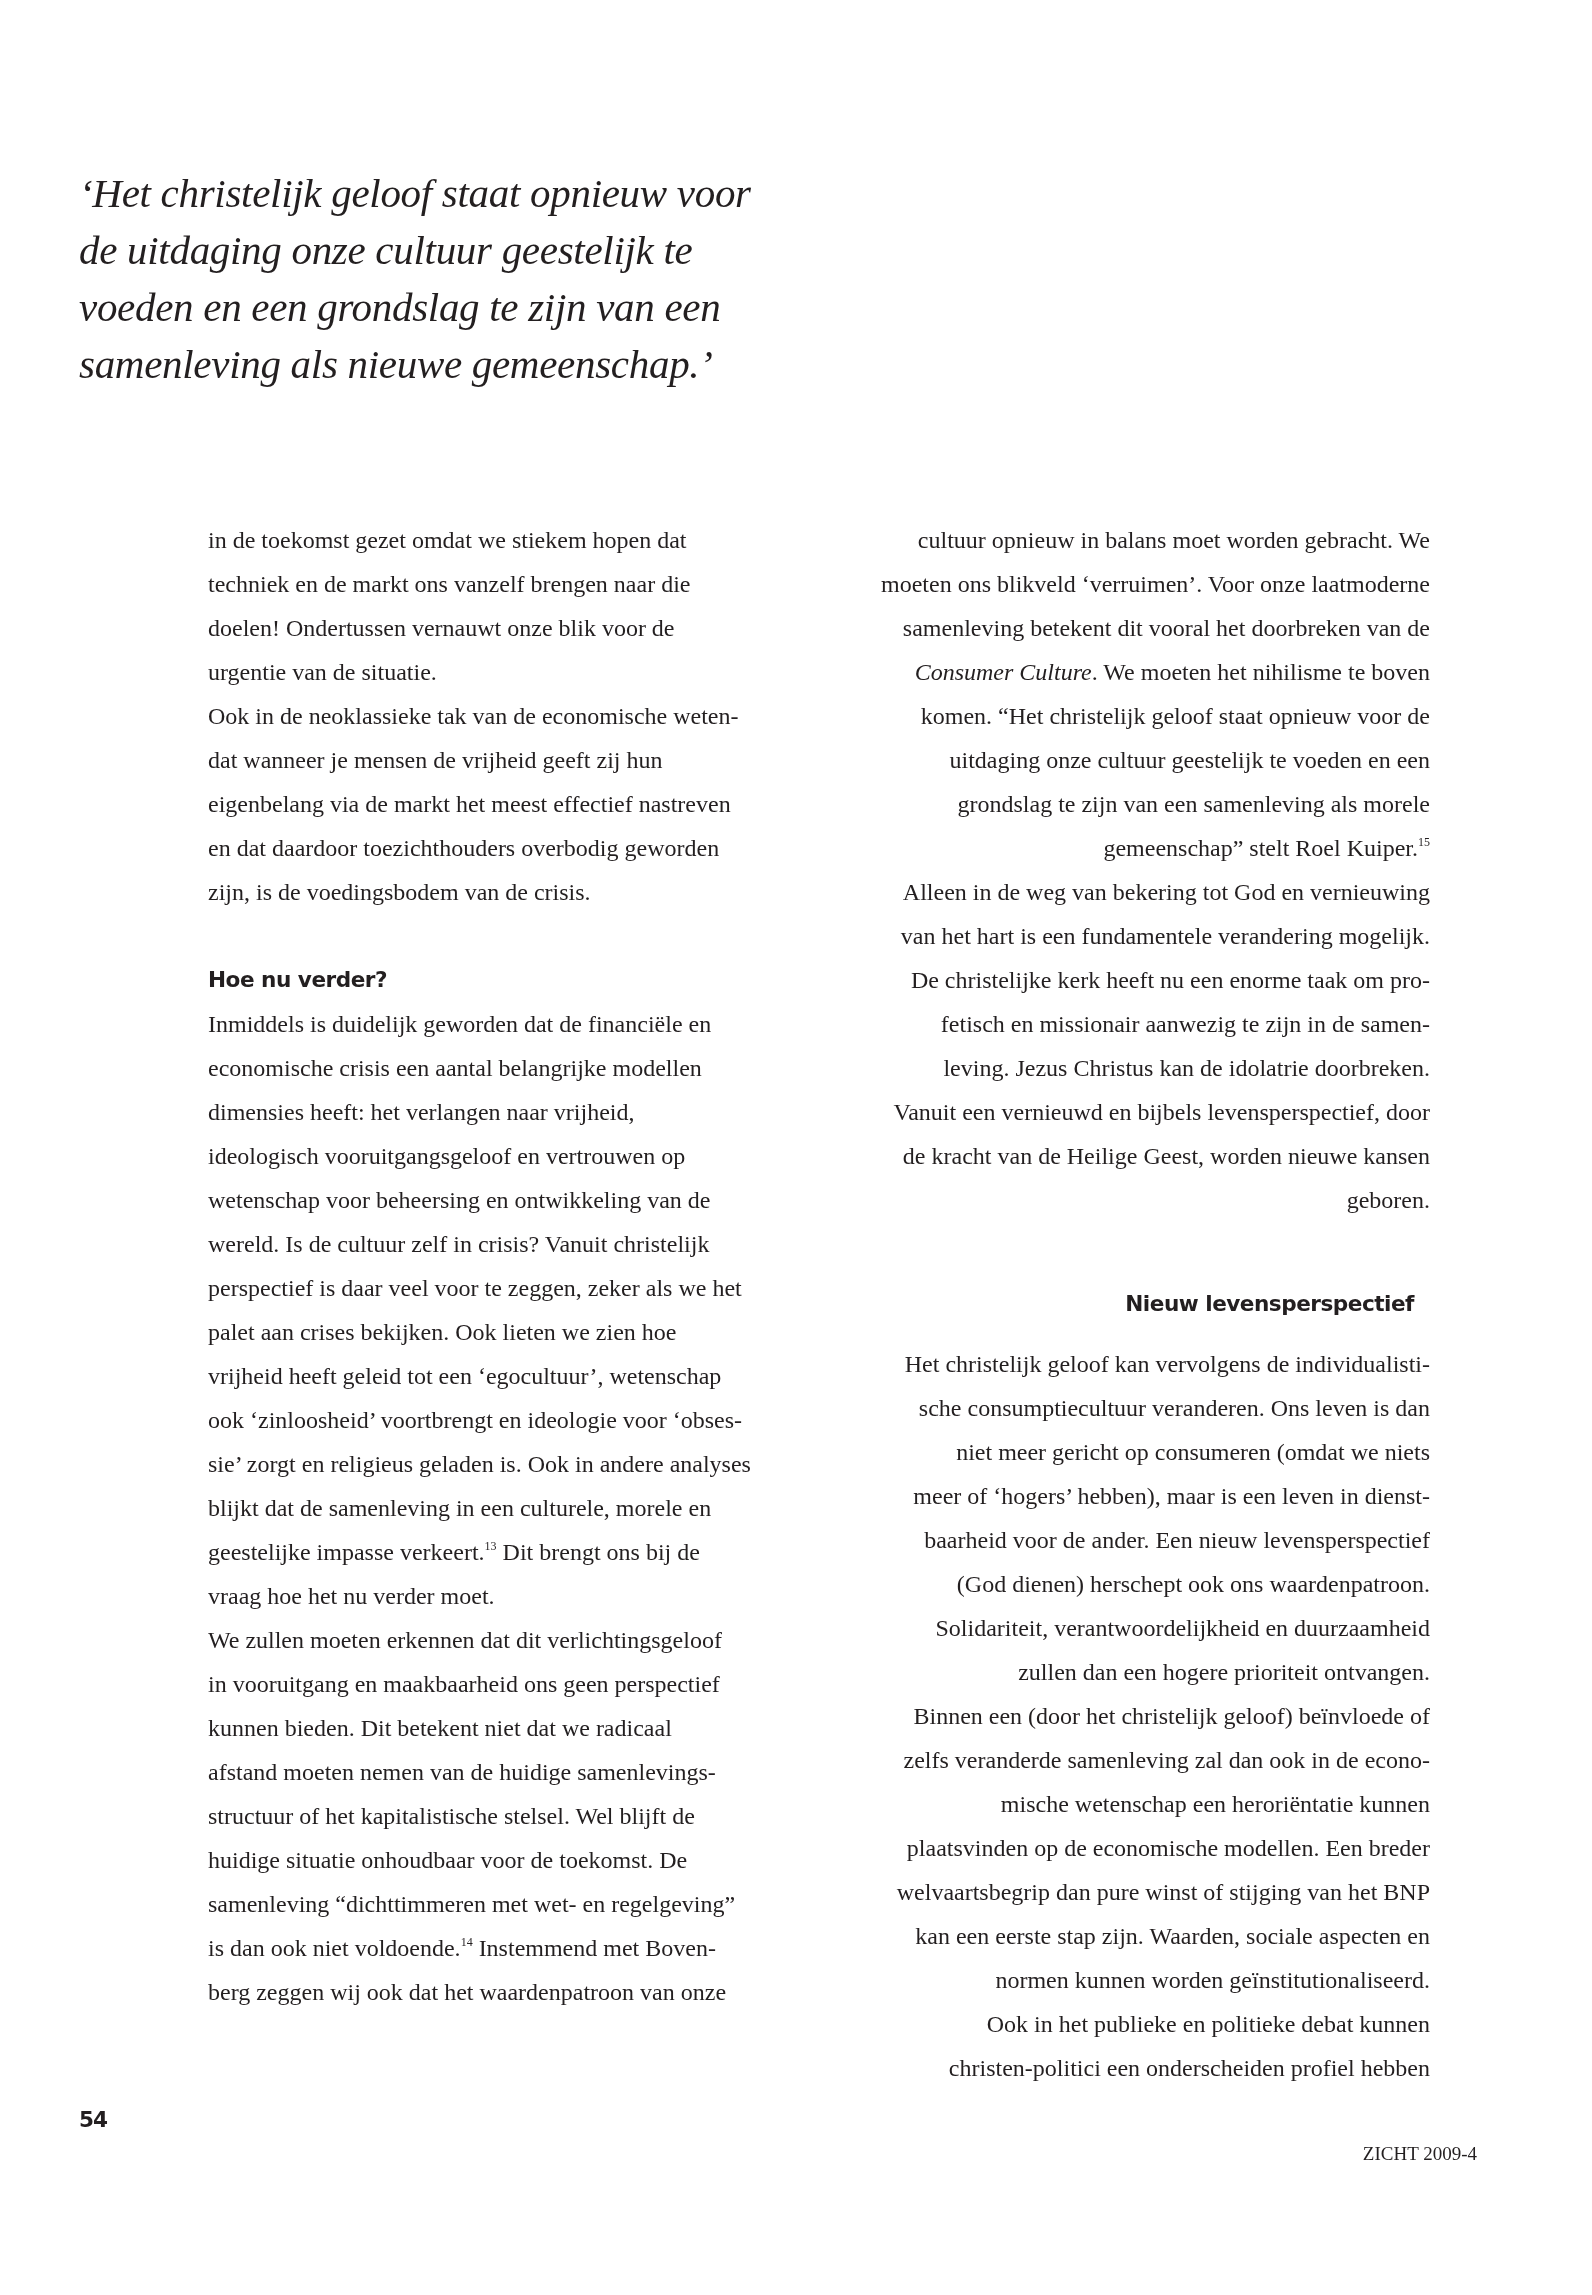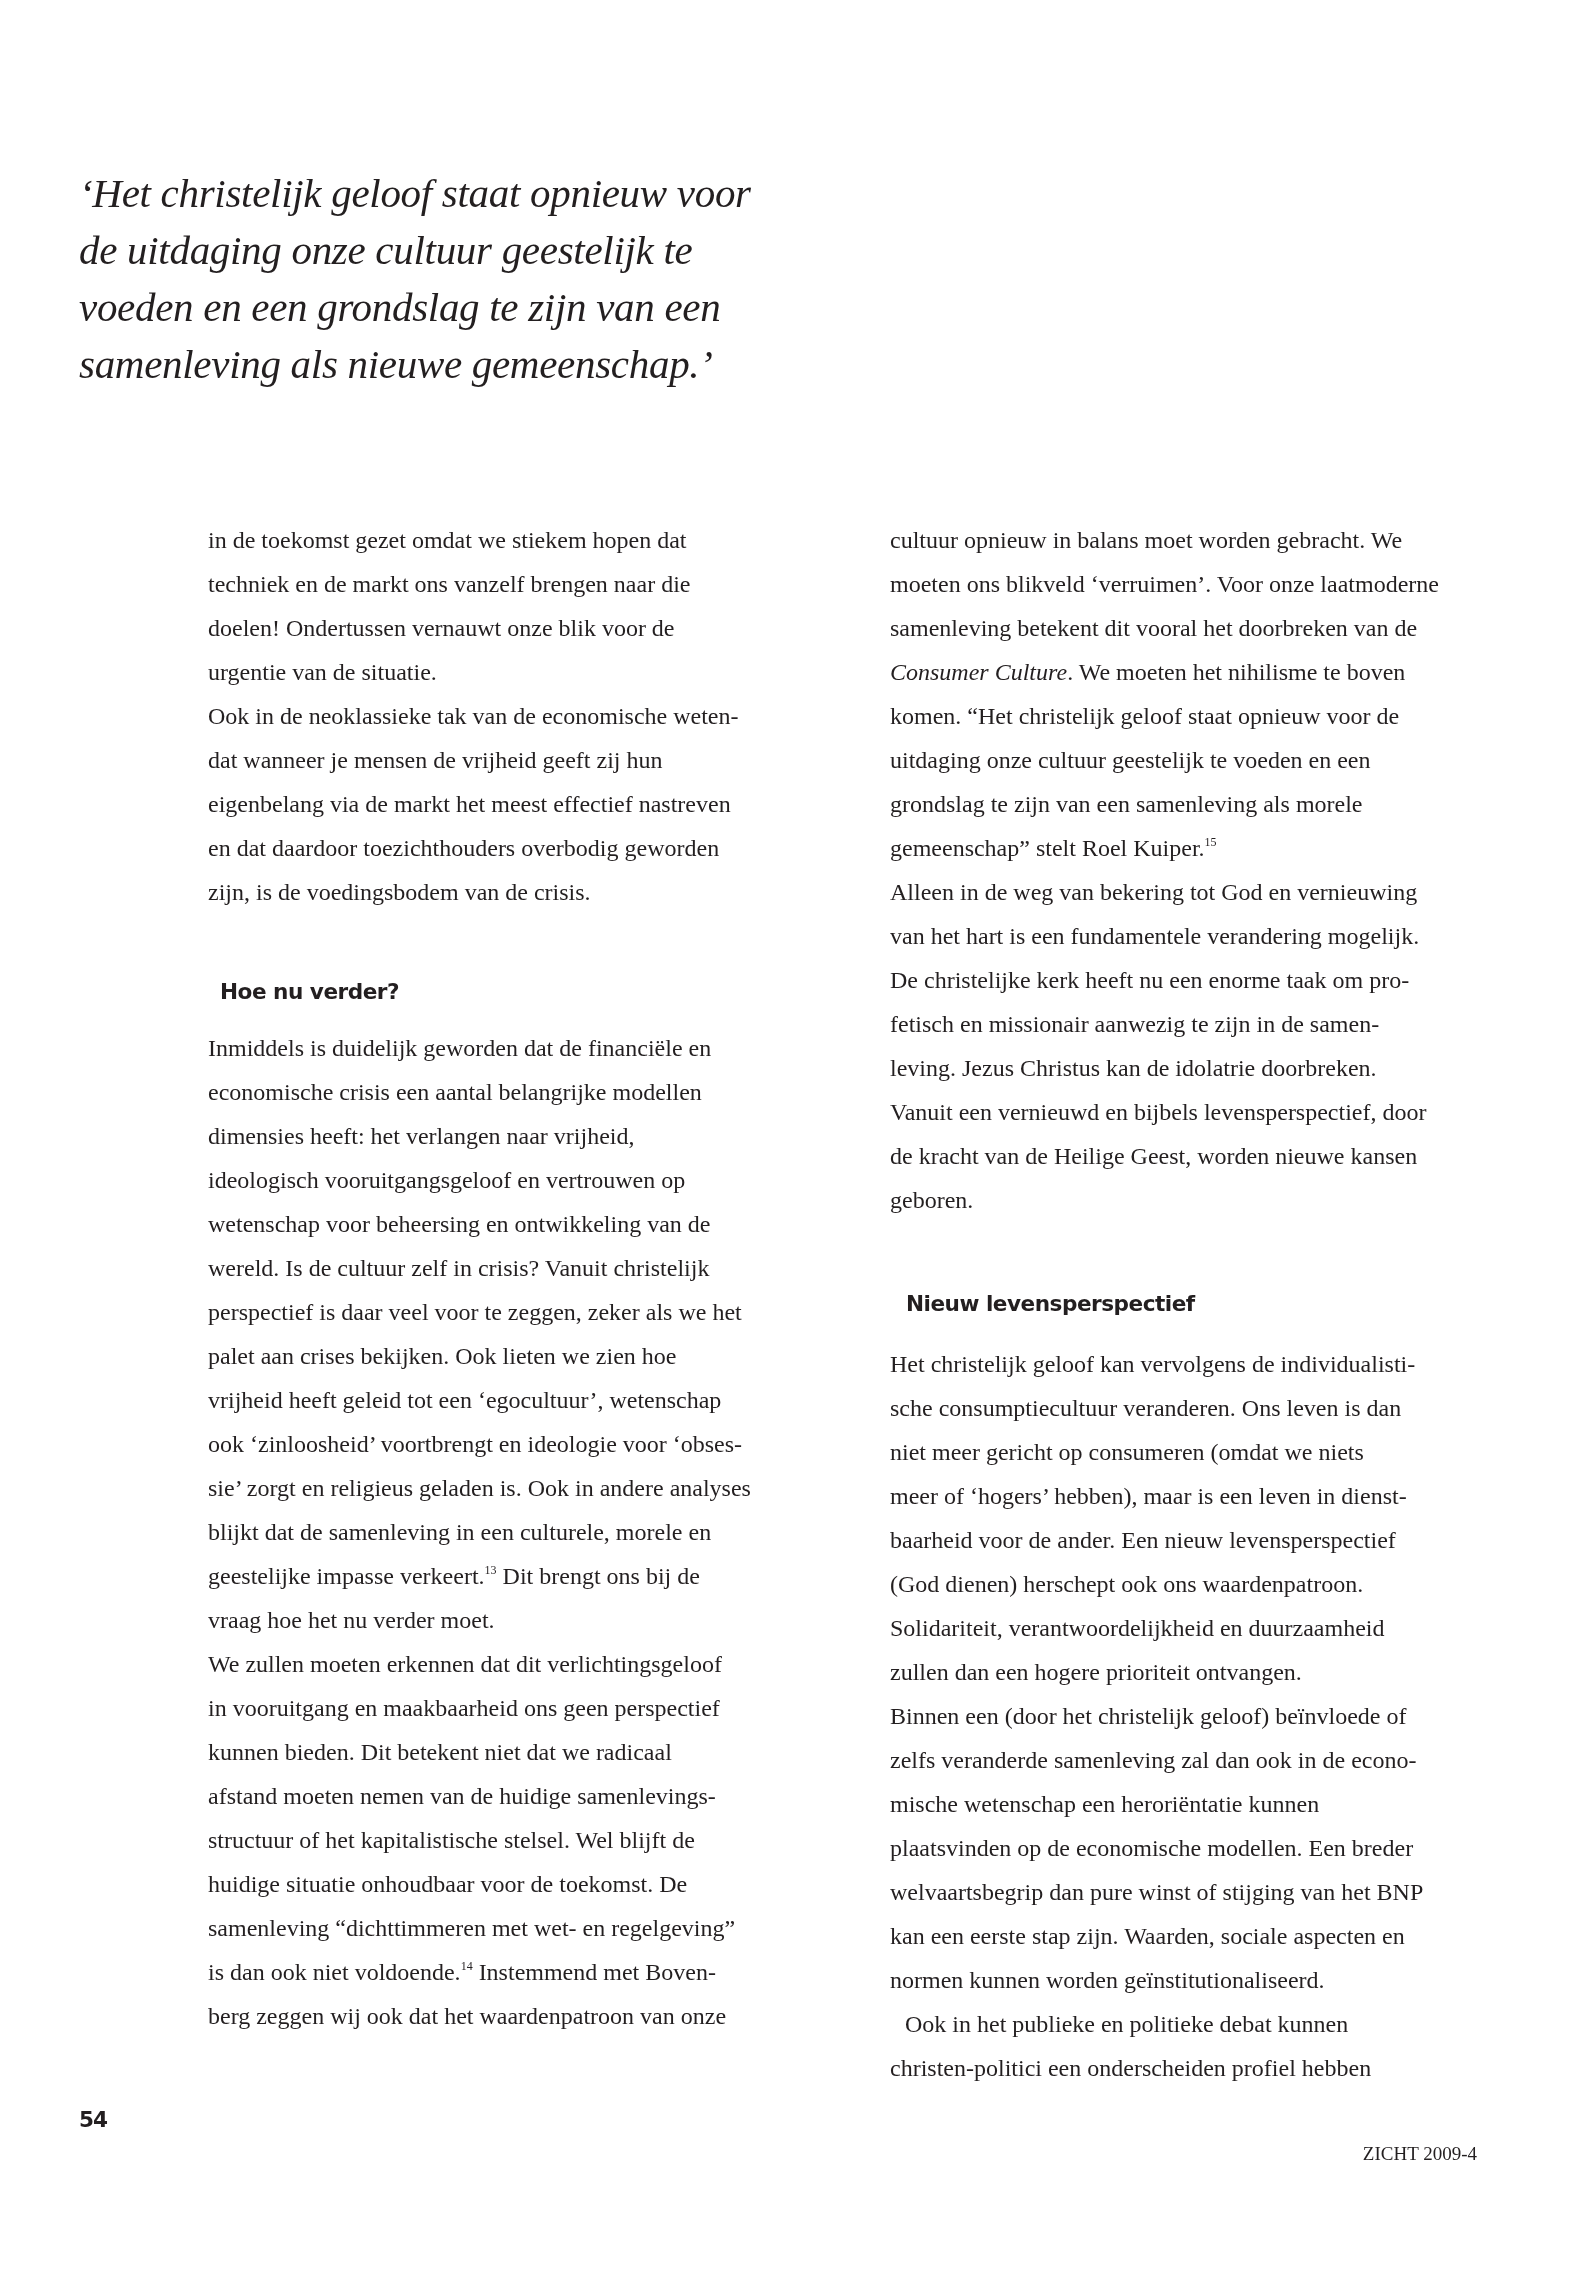--- a/index.html
+++ b/index.html
@@ -32,21 +32,21 @@
   }
   .column {
     position: absolute;
     top: 518px;
     width: 604px;
     font-size: 24px;
     line-height: 44px;
     color: #231f20;
   }
   .col-left { left: 208px; }
-  .col-right { left: 890px; }
+  .col-right { left: 826px; text-align: right; }
   .column .line {
     display: block;
     white-space: nowrap;
     height: 44px;
   }
   .column .blank {
     display: block;
     height: 44px;
   }
   .heading {
@@ -109,21 +109,21 @@
     <span class="line">urgentie van de situatie.</span>
   </div>
   <div>
     <span class="line">Ook in de neoklassieke tak van de economische weten-</span>
     <span class="line">dat wanneer je mensen de vrijheid geeft zij hun</span>
     <span class="line">eigenbelang via de markt het meest effectief nastreven</span>
     <span class="line">en dat daardoor toezichthouders overbodig geworden</span>
     <span class="line">zijn, is de voedingsbodem van de crisis.</span>
   </div>
   <span class="blank"></span>
-  <h2 class="heading" style="margin:12px;">Hoe nu verder?</h2>
+  <h2 class="heading" style="margin:0;">Hoe nu verder?</h2>
   <div>
     <span class="line">Inmiddels is duidelijk geworden dat de financiële en</span>
     <span class="line">economische crisis een aantal belangrijke modellen</span>
     <span class="line">dimensies heeft: het verlangen naar vrijheid,</span>
     <span class="line">ideologisch vooruitgangsgeloof en vertrouwen op</span>
     <span class="line">wetenschap voor beheersing en ontwikkeling van de</span>
     <span class="line">wereld. Is de cultuur zelf in crisis? Vanuit christelijk</span>
     <span class="line">perspectief is daar veel voor te zeggen, zeker als we het</span>
     <span class="line">palet aan crises bekijken. Ook lieten we zien hoe</span>
     <span class="line">vrijheid heeft geleid tot een ‘egocultuur’, wetenschap</span>

